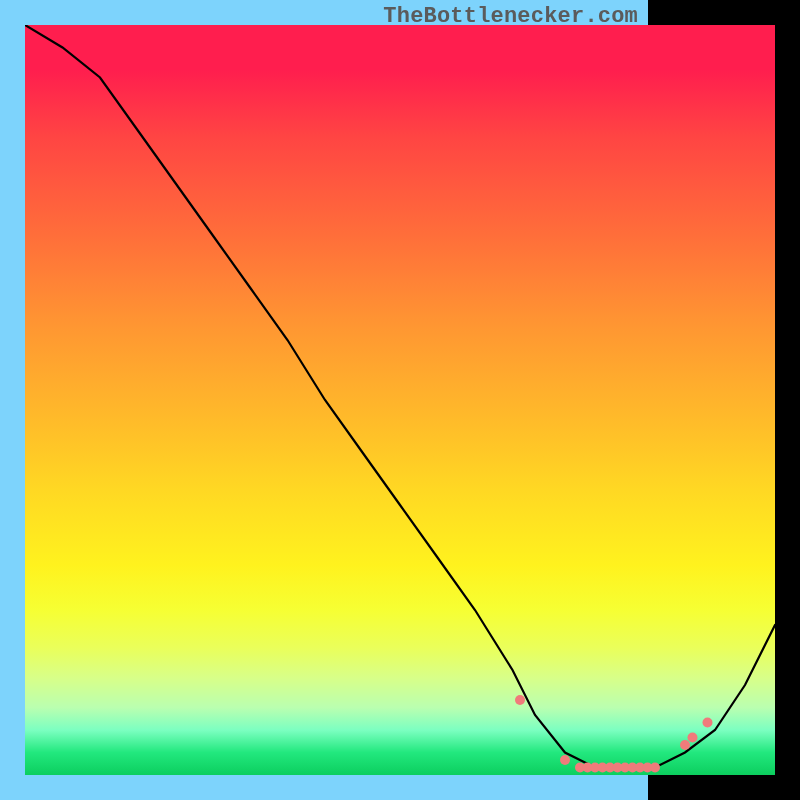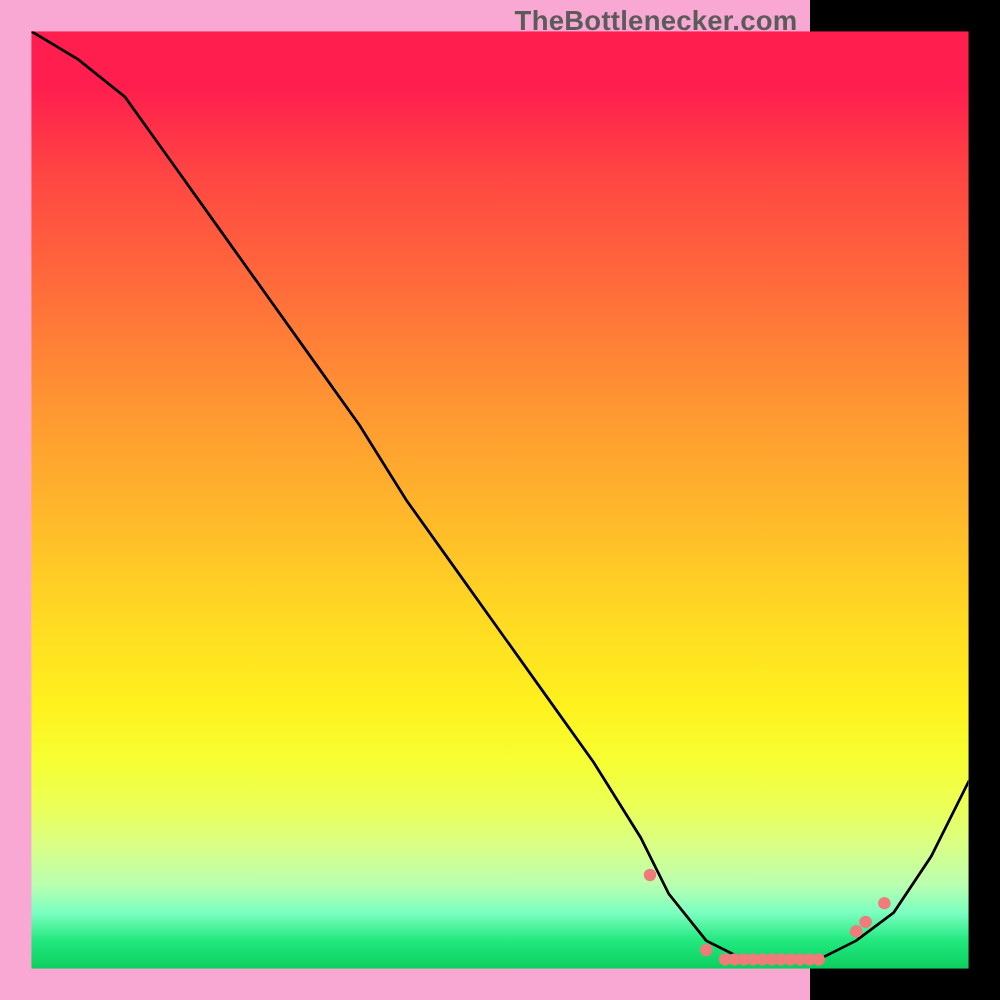--- a/index.html
+++ b/index.html
@@ -8,21 +8,22 @@
     width: 800px;
     height: 800px;
     background: #000;
     font-family: Arial, Helvetica, sans-serif;
     overflow: hidden;
   }
   .frame {
     position: relative;
     width: 648px;
     height: 800px;
-    background: #f9a8d4;
+    background: #7dd3fc;
+    font-family: Liberation Mono, monospace;
   }
   .source-label {
     position: absolute;
     top: 4px;
     right: 10px;
     color: #5b5b5b;
     font-size: 22px;
     font-weight: 600;
     letter-spacing: 0.2px;
   }

